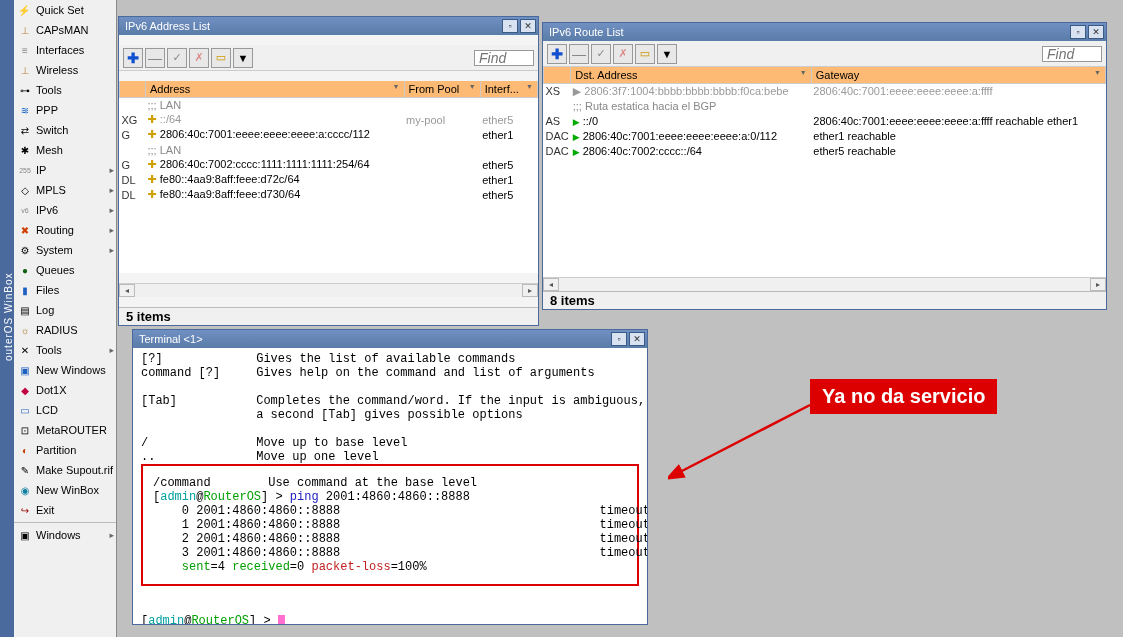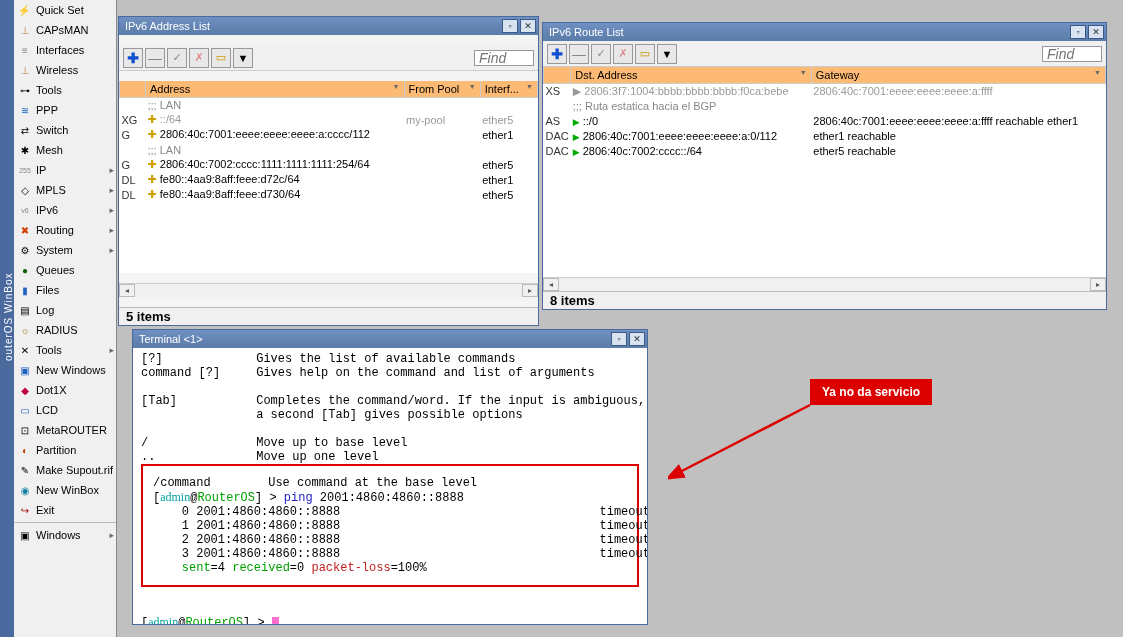--- a/index.html
+++ b/index.html
@@ -40,28 +40,28 @@
   
   .statusbar { height: 18px; border-top: 1px solid #bbb; padding: 1px 7px; font-size: 13px; background: #f0f0f0; display: flex; align-items: center; font-weight: bold; }
   .scroll-h { height: 14px; background: #e8e8e8; border-top: 1px solid #ccc; display: flex; }
   .scroll-h::before, .scroll-h::after { content: "◂"; width: 14px; display:inline-flex;align-items:center;justify-content:center;font-size:8px;color:#555;border:1px solid #bbb;background:#f0f0f0;}
   .scroll-h::after { content: "▸"; }
   .scroll-h .thumb { flex:1; background:#f0f0f0; }
 
   
   .terminal { background: #fff; font-family: "Courier New", monospace; font-size: 12px; padding: 4px 8px; flex: 1; overflow: auto; line-height: 14px; white-space: pre; }
   .t-blue { color: #2020c0; }
-  .t-cyan { color: #00a0a0; font-family: Liberation Serif, serif; }
+  .t-cyan { color: #00a0a0; }
   .t-green { color: #00a000; }
   .t-red { color: #c02020; text-align: right; }
   .red-box { border: 2px solid #d00; padding: 10px; display: block; }
   .cursor-box { background: #ff6fcf; display: inline-block; width: 7px; height: 12px; vertical-align: middle; }
   
   
-  .annotation { position: absolute; left: 810px; top: 379px; background: #d00; color: #fff; font-weight: bold; font-size: 12px; padding: 6px 12px; font-family: Arial, sans-serif; }
+  .annotation { position: absolute; left: 810px; top: 379px; background: #d00; color: #fff; font-weight: bold; font-size: 20px; padding: 6px 12px; font-family: Arial, sans-serif; }
   .arrow-svg { position: absolute; left: 668px; top: 395px; pointer-events: none; }
 </style>
 </head>
 <body>
 
 <div class="vert-label">outerOS WinBox</div>
 
 <div class="sidebar" id="sidebar">
     <div class="sidebar-item">
       <span class="sb-icon">⚡</span>

